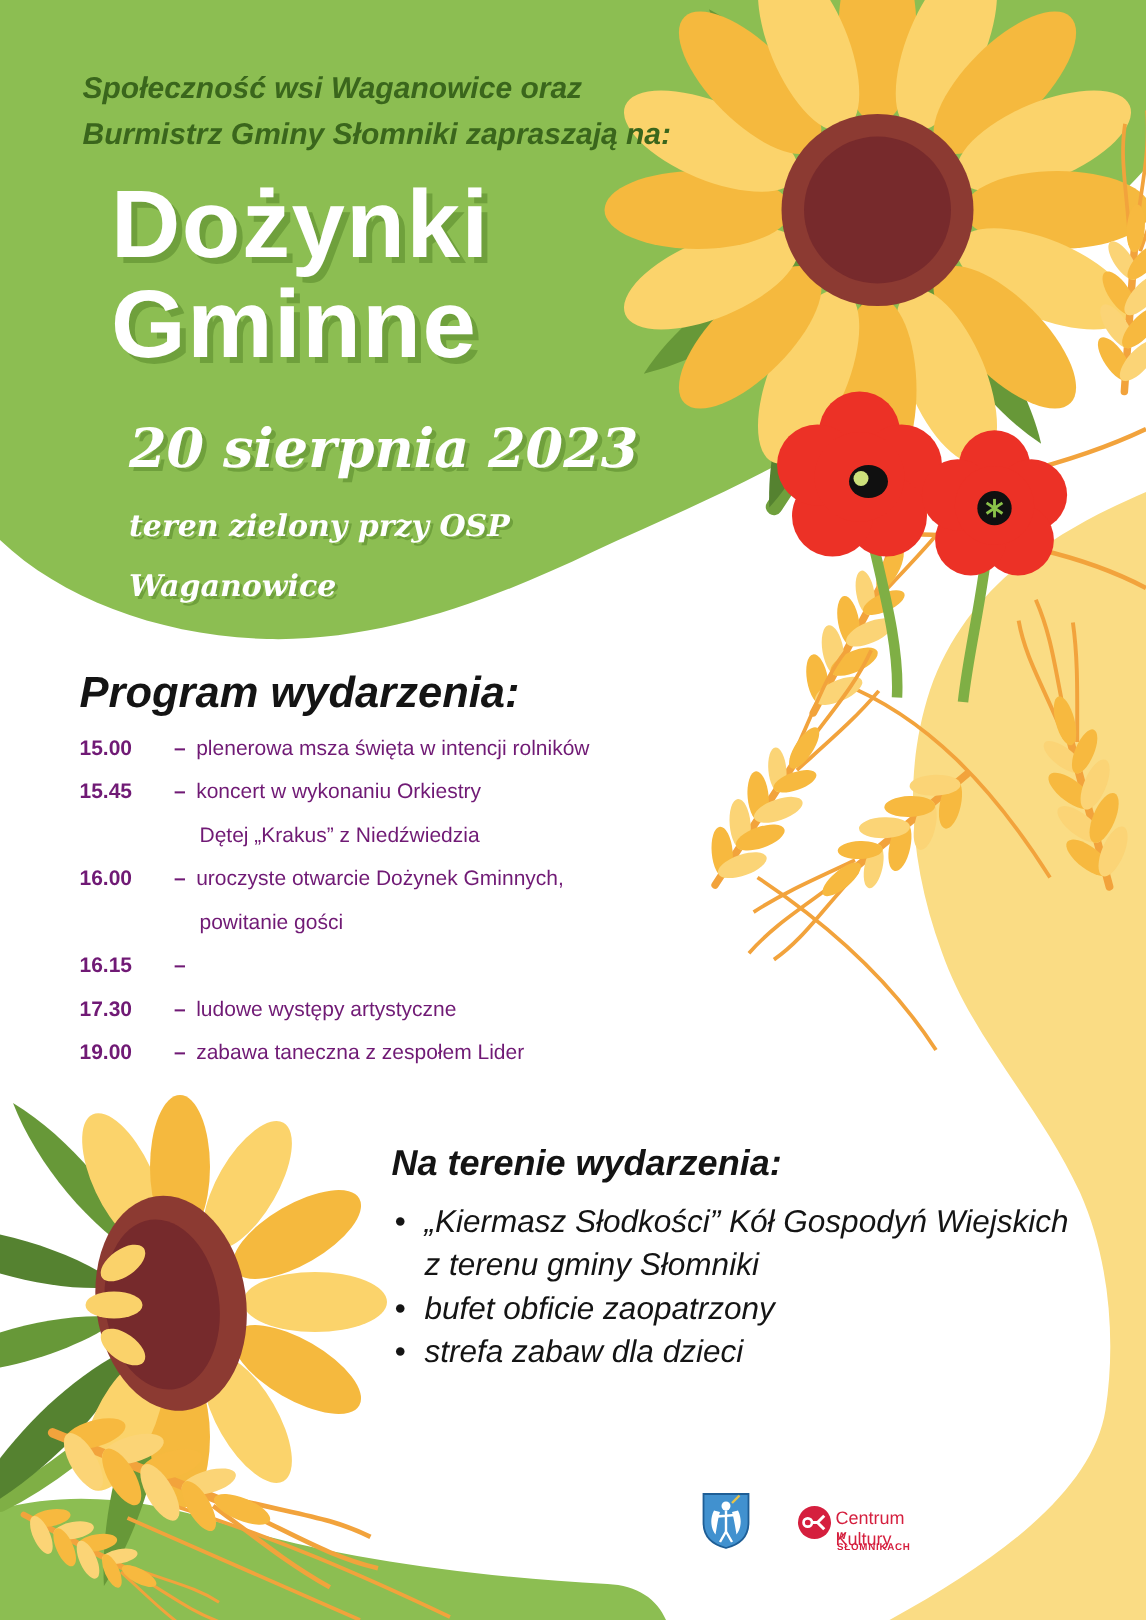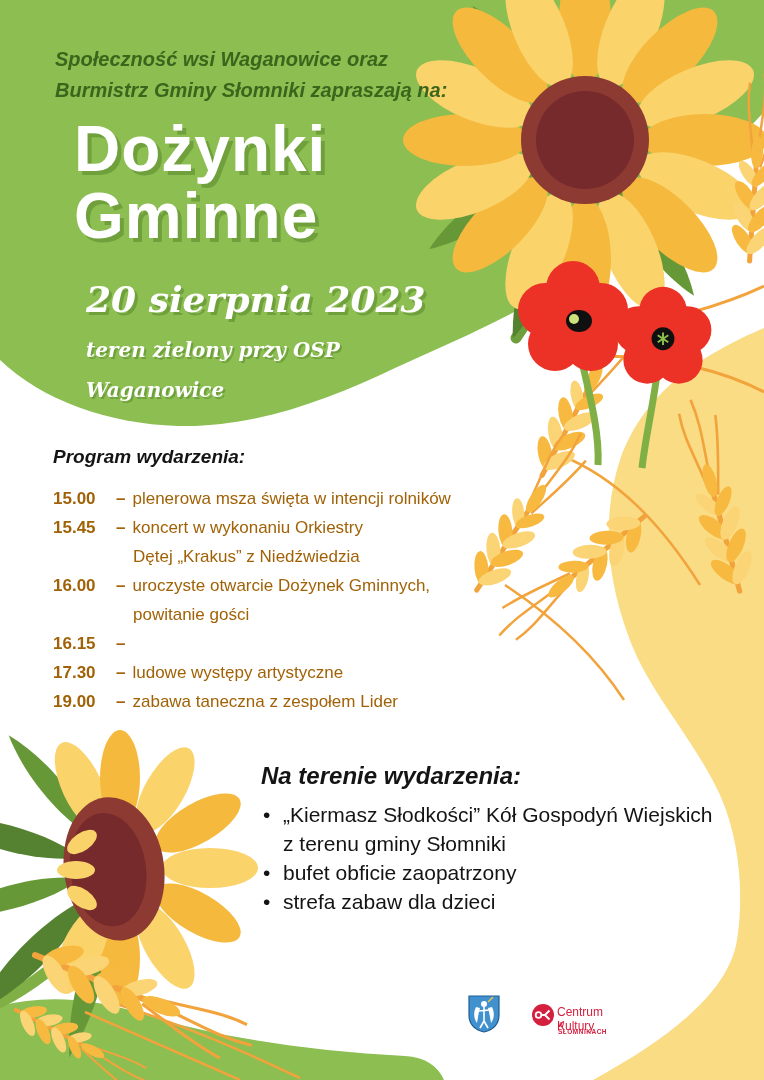--- a/index.html
+++ b/index.html
@@ -7,30 +7,30 @@
        font-family:"Liberation Sans",sans-serif;}
   .abs{position:absolute;}
   #artwork{position:absolute;left:0;top:0;width:764px;height:1080px;}
   .invite{left:55px;top:44px;font-size:20px;font-weight:bold;font-style:italic;
           color:#3A661C;line-height:31px;white-space:pre-line;}
   .title{left:51px;top:116px;font-size:64px;font-weight:bold;color:#ffffff;
          line-height:67px;letter-spacing:1px;text-shadow:4px 4px 0 #6FA03C;white-space:pre-line;margin-left:23px;}
   .script{font-family:"DejaVu Serif",serif;font-style:italic;font-weight:bold;color:#ffffff;margin-left:24px;}
   .date{left:62px;top:278px;font-size:36px;text-shadow:3px 3px 0 #6FA03C;}
   .venue{left:62px;top:330px;font-size:20px;line-height:40px;text-shadow:2px 2px 0 #6FA03C;white-space:pre-line;}
-  .h-prog{left:53px;top:446px;font-size:19px;font-weight:bold;font-style:italic;color:#141414;}
-  .prog{left:53px;top:484px;font-size:17px;color:#a16207;line-height:29px;}
+  .h-prog{left:53px;top:446px;font-size:29px;font-weight:bold;font-style:italic;color:#141414;}
+  .prog{left:53px;top:484px;font-size:14px;color:#701a75;line-height:29px;}
   .prow{display:flex;}
   .ptime{font-weight:bold;min-width:56px;}
   .pdash{padding:0 7px;font-weight:bold;}
   .pcont{padding-left:80px;}
   .h-feat{left:261px;top:762px;font-size:24px;font-weight:bold;font-style:italic;color:#141414;}
   .feat{left:261px;top:800px;font-size:21px;color:#141414;line-height:29px;
         list-style:none;margin:0;padding:0;}
-  .feat li{padding-left:22px;position:relative;white-space:pre-line;}
+  .feat li{padding-left:22px;position:relative;white-space:pre-line;font-style:italic;}
   .feat li::before{content:"•";position:absolute;left:2px;}
   .footer-logos{left:0;top:0;}
   .ck-title{left:557px;top:1005px;font-size:12px;font-weight:normal;color:#D51F3E;}
   .ck-sub{left:558px;top:1021px;font-size:6.5px;font-weight:bold;color:#D51F3E;letter-spacing:.5px;}
 </style>
 </head>
 <body>
 
 <svg id="artwork" viewBox="0 0 764 1080" xmlns="http://www.w3.org/2000/svg">
   <defs>

